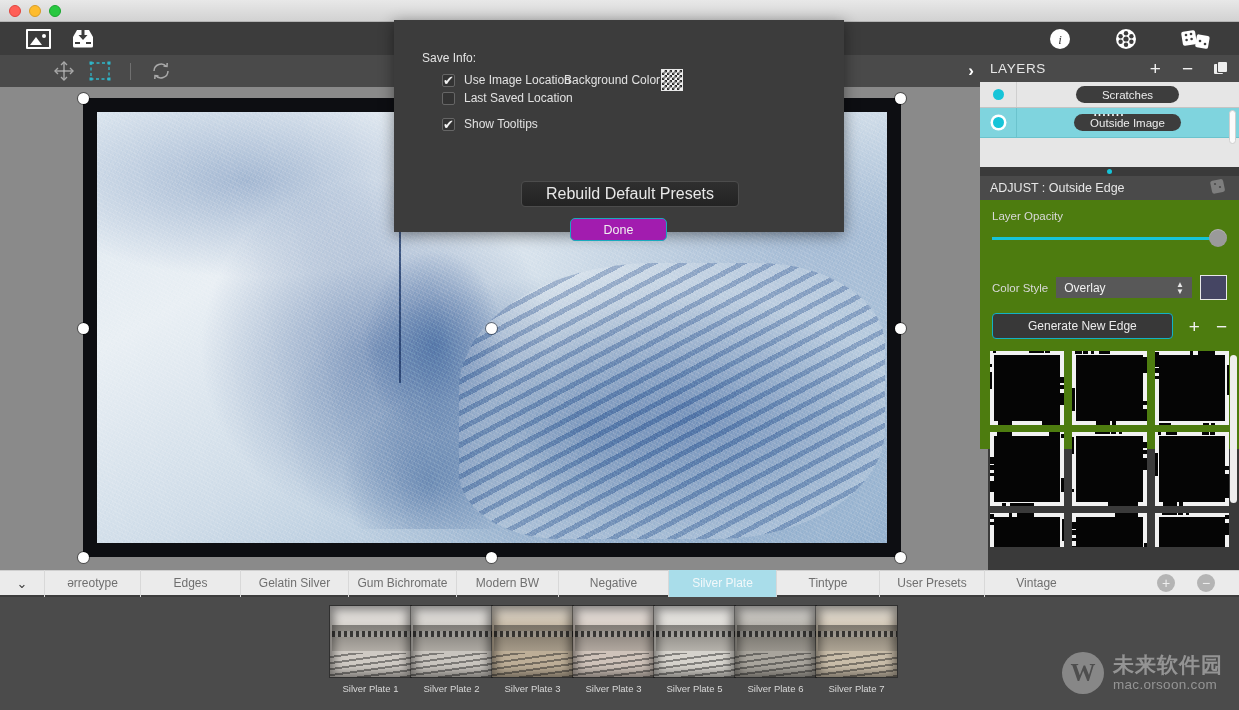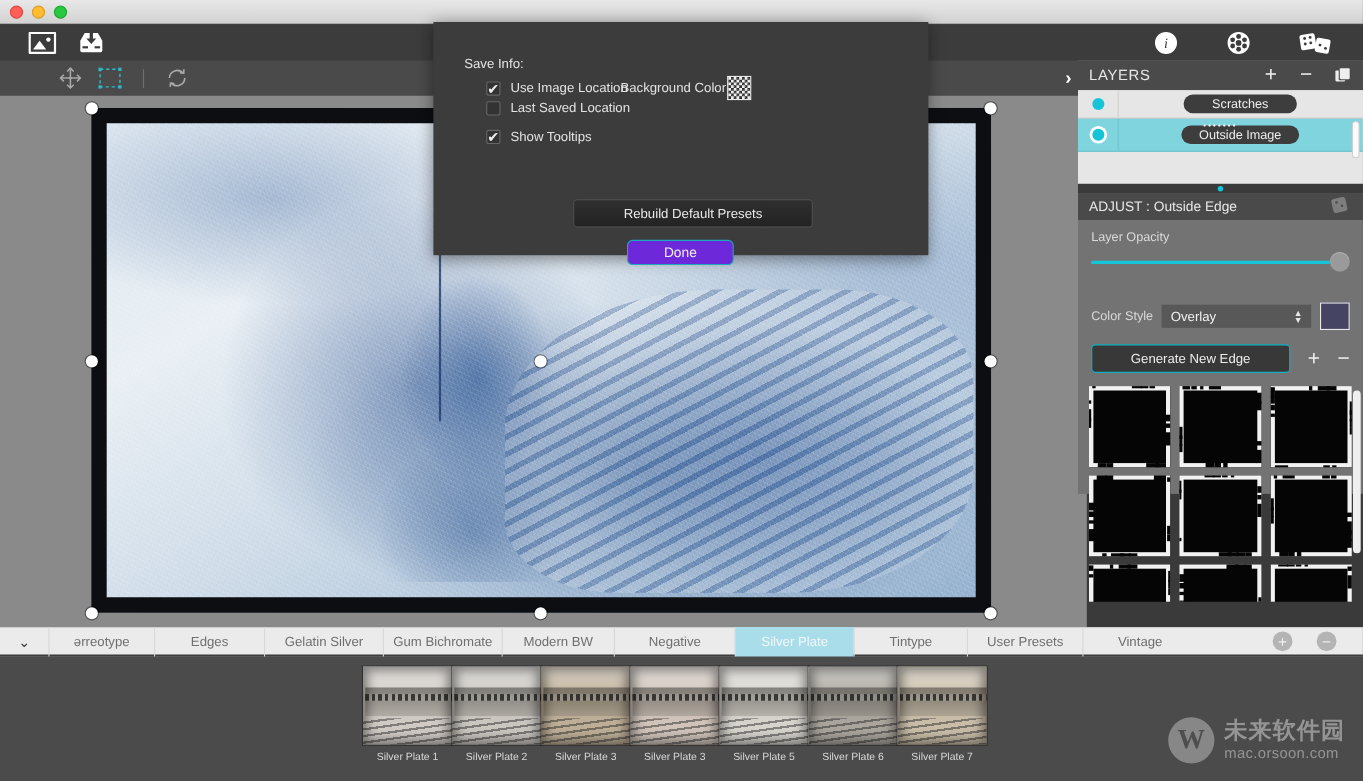--- a/index.html
+++ b/index.html
@@ -115,21 +115,21 @@
     background:rgba(30,55,100,0.8);
   }
   .handle{
     position:absolute; width:11px; height:11px; border-radius:50%;
     background:#fefefe; box-shadow:0 0 0 1px rgba(0,0,0,0.45);
   }
 
   
   .rightpanel{
     position:absolute; left:980px; top:55px; width:259px; height:394px;
-    background:#737373;
+    background:#4d7c0f;
   }
   .layers-hd{
     height:27px; background:#4a4a4a; display:flex; align-items:center;
     padding:0 12px 0 10px; color:#e7e7e7;
   }
   .layers-hd .ttl{ font-size:13.5px; letter-spacing:0.6px; }
   .layers-hd .acts{ margin-left:auto; display:flex; align-items:center; gap:21px;}
   .plus,.minus{ font-size:19px; line-height:1; color:#f0f0f0; cursor:pointer; font-weight:300;}
   .copy-ico{ width:13px;height:13px;position:relative; cursor:pointer;}
   .copy-ico:before{content:"";position:absolute;left:0;top:2px;width:9px;height:10px;background:#eee;border-radius:1px;}
@@ -233,26 +233,26 @@
     border:1.5px solid #e8e8e8;
     background-image:
       linear-gradient(45deg,#2b2b2b 25%, transparent 25%, transparent 75%, #2b2b2b 75%),
       linear-gradient(45deg,#2b2b2b 25%, #f0f0f0 25%, #f0f0f0 75%, #2b2b2b 75%);
     background-size:5px 5px; background-position:0 0, 2.5px 2.5px;
   }
   .rebuild-btn{
     position:absolute; left:521px; top:161px; width:218px; height:26px;
     background:linear-gradient(to bottom,#2f2f2f,#232323);
     border:1px solid #4c4c4c; border-radius:4px;
-    color:#e8e8e8; font-size:12px; display:flex;align-items:center;justify-content:center;
+    color:#e8e8e8; font-size:16px; display:flex;align-items:center;justify-content:center;
     cursor:pointer;
   }
   .done-btn{
     position:absolute; left:570px; top:198px; width:97px; height:23px;
-    border:1.5px solid #1aa9bd; border-radius:5px; background:#6d28d9;
+    border:1.5px solid #1aa9bd; border-radius:5px; background:#a21caf;
     color:#f0f0f0; font-size:12.5px; display:flex;align-items:center;justify-content:center;
     cursor:pointer;
   }
 
   
   .tabbar{
     position:absolute; left:0; top:570px; width:1239px; height:27px;
     background:#ebebeb; border-top:1px solid #cfcfcf; border-bottom:2px solid #3c3c3c;
     display:flex; align-items:center;
   }

